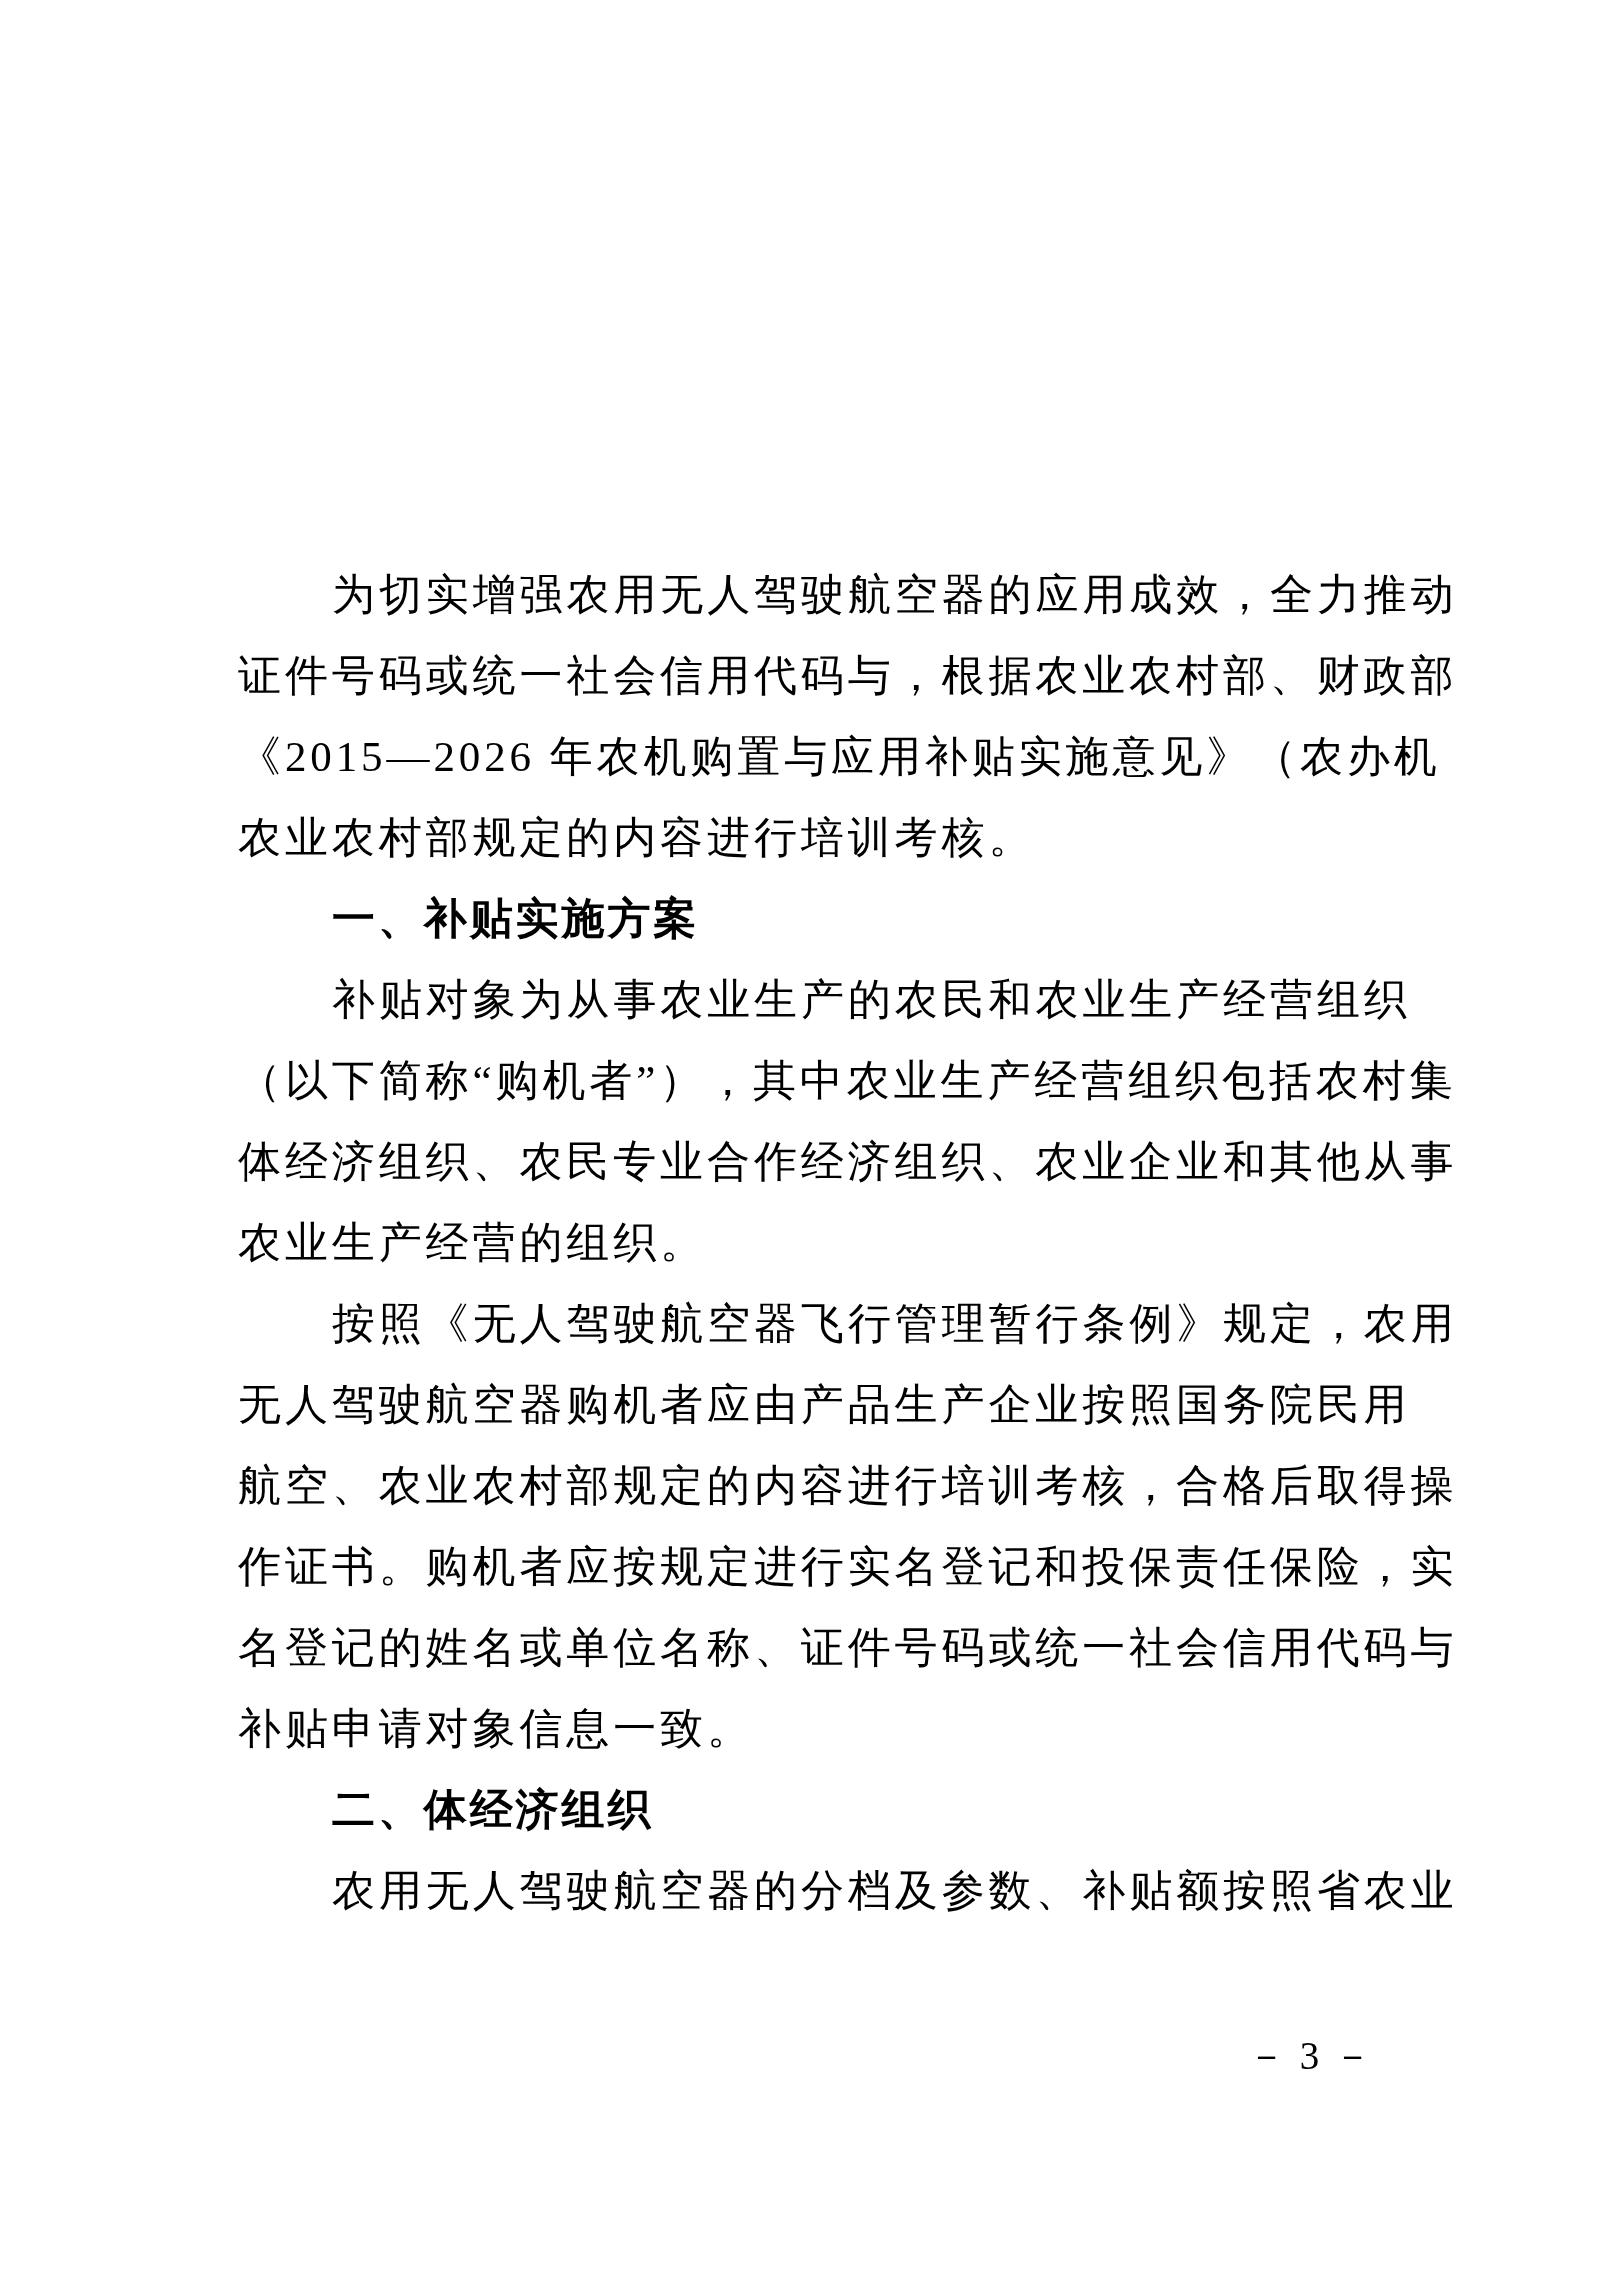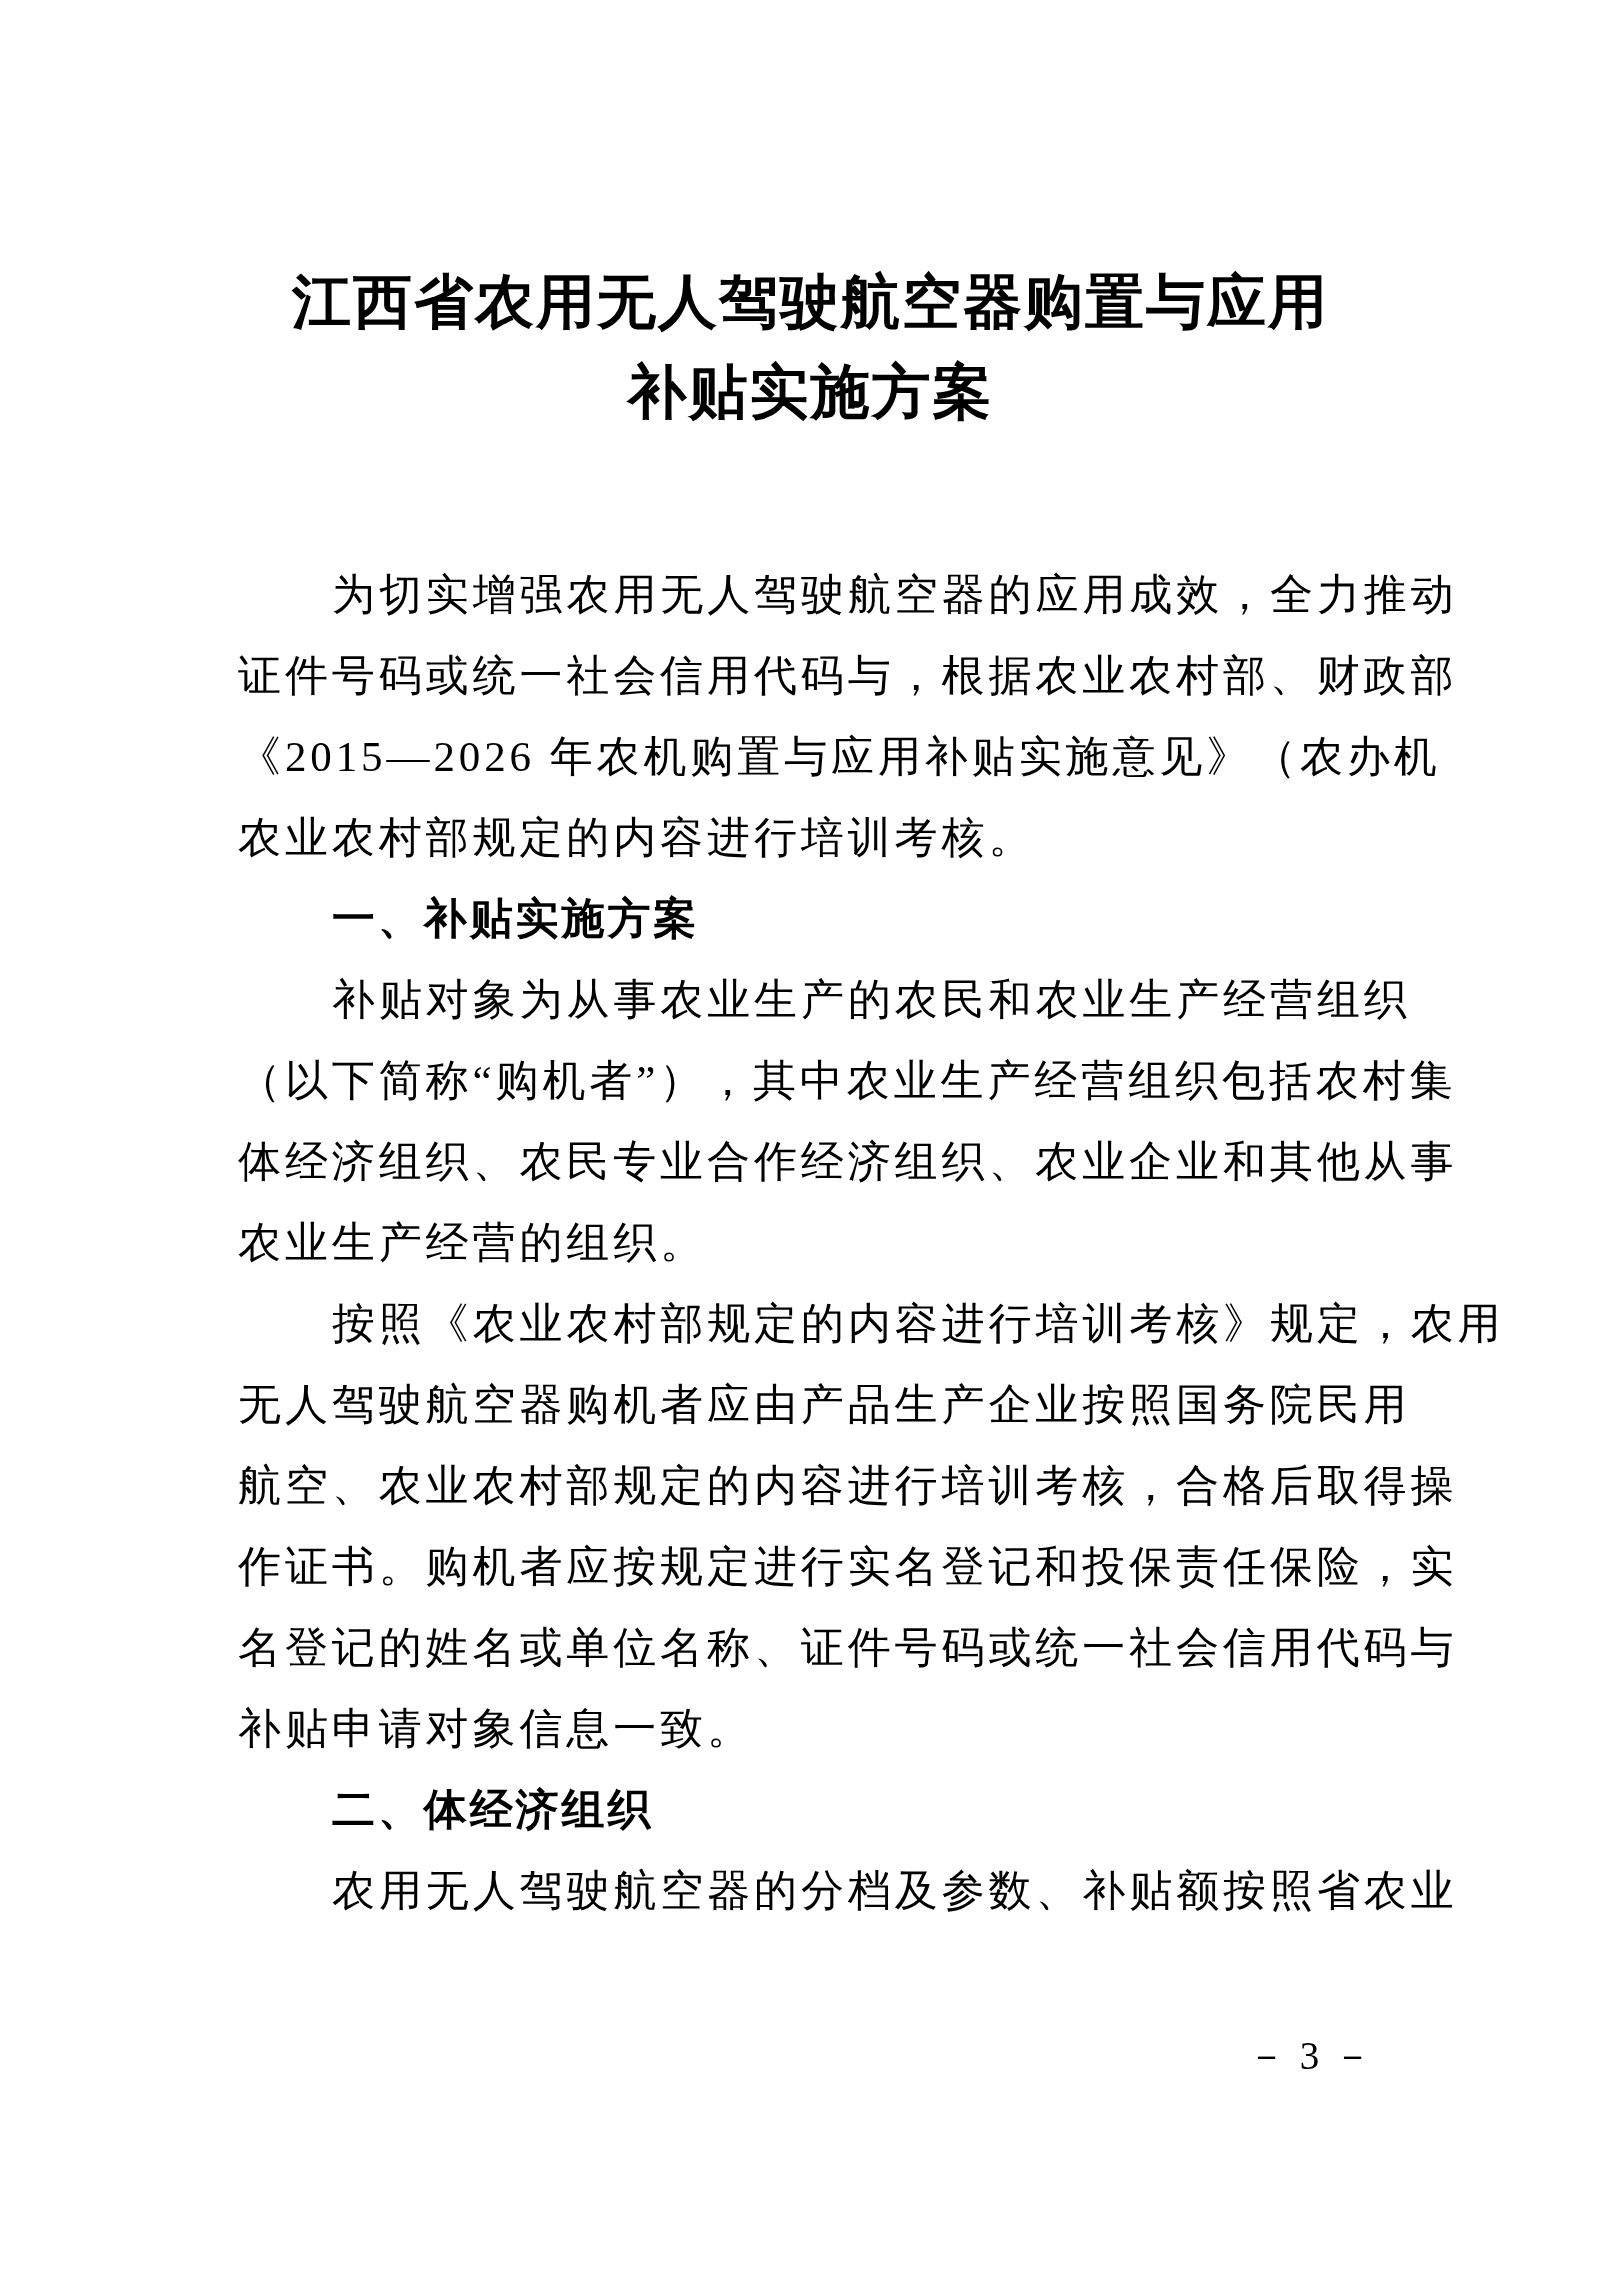--- a/index.html
+++ b/index.html
@@ -61,36 +61,32 @@
     line-height: 49px;
     font-family: "Liberation Serif", serif;
     font-size: 39px;
     letter-spacing: 2px;
   }
 </style>
 </head>
 <body>
 
 <div class="page">
-  <div class="title">
-    <div class="tline">江西省农用无人驾驶航空器购置与应用</div>
-    <div class="tline">补贴实施方案</div>
-  </div>
 
   <div class="body-block" id="body-lines">
       <div class="bline indent">为切实增强农用无人驾驶航空器的应用成效，全力推动</div>
       <div class="bline">证件号码或统一社会信用代码与，根据农业农村部、财政部</div>
       <div class="bline">《2015—2026 年农机购置与应用补贴实施意见》（农办机</div>
       <div class="bline">农业农村部规定的内容进行培训考核。</div>
       <div class="bline indent heading">一、补贴实施方案</div>
       <div class="bline indent">补贴对象为从事农业生产的农民和农业生产经营组织</div>
       <div class="bline">（以下简称“购机者”），其中农业生产经营组织包括农村集</div>
       <div class="bline">体经济组织、农民专业合作经济组织、农业企业和其他从事</div>
       <div class="bline">农业生产经营的组织。</div>
-      <div class="bline indent">按照《农业农村部规定的内容进行培训考核》规定，农用</div>
+      <div class="bline indent">按照《无人驾驶航空器飞行管理暂行条例》规定，农用</div>
       <div class="bline">无人驾驶航空器购机者应由产品生产企业按照国务院民用</div>
       <div class="bline">航空、农业农村部规定的内容进行培训考核，合格后取得操</div>
       <div class="bline">作证书。购机者应按规定进行实名登记和投保责任保险，实</div>
       <div class="bline">名登记的姓名或单位名称、证件号码或统一社会信用代码与</div>
       <div class="bline">补贴申请对象信息一致。</div>
       <div class="bline indent heading">二、体经济组织</div>
       <div class="bline indent">农用无人驾驶航空器的分档及参数、补贴额按照省农业</div>
     </div>
 
   <div class="pageno">－ 3 －</div>

